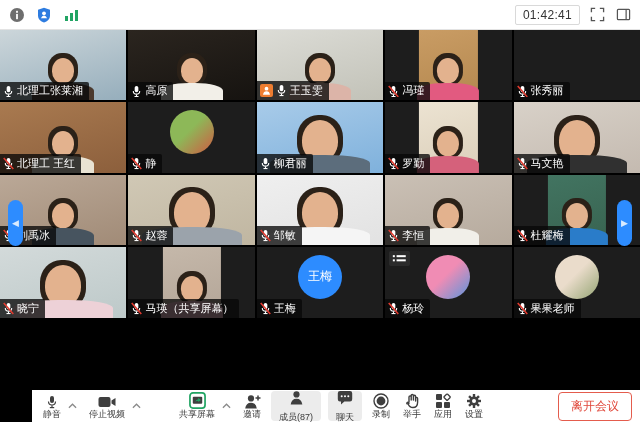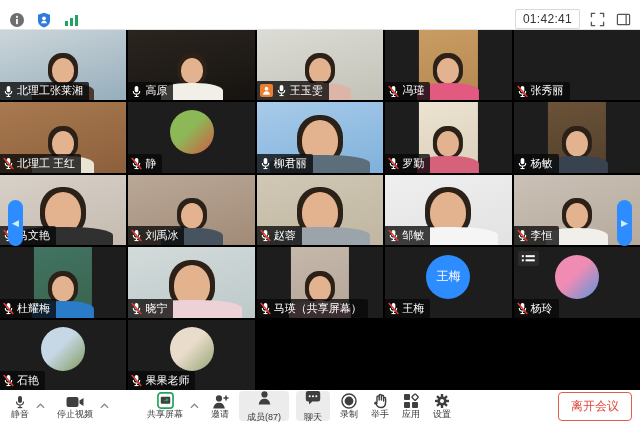--- a/index.html
+++ b/index.html
@@ -1,19 +1,19 @@
 <!DOCTYPE html>
 <html><head>
 <meta charset="utf-8">
 <style>
   html,body{margin:0;padding:0;background:#000;}
   *{box-sizing:border-box;}
   .app{position:relative;width:640px;height:422px;font-family:"Liberation Sans","DejaVu Sans",sans-serif;background:#000;overflow:hidden;}
   
-  .topbar{height:30px;background:#fff;border-bottom:1px solid #e3e3e3;display:flex;align-items:flex-end;padding:0 8px;}
+  .topbar{height:30px;background:#fff;border-bottom:1px solid #e3e3e3;display:flex;align-items:center;padding:0 8px;}
   .topbar-left{display:flex;align-items:center;gap:9px;}
   .topbar-right{margin-left:auto;display:flex;align-items:center;gap:8px;}
   .pill-box{display:flex;align-items:center;gap:5px;border:1px solid #d9d9d9;border-radius:2px;background:#fff;height:20px;padding:0 7px;font-size:12px;color:#333;cursor:default;}
   .timer{letter-spacing:.3px;}
   .gridglyph{display:grid;grid-template-columns:4px 4px;grid-template-rows:4px 4px;gap:1.5px;}
   .gridglyph i{background:#4a4a4a;}
   .tri-down{width:0;height:0;border-left:4px solid transparent;border-right:4px solid transparent;border-top:5px solid #666;}
   .tb-ico{display:flex;align-items:center;justify-content:center;width:18px;height:18px;}
   
   .grid{position:relative;width:640px;height:360px;display:grid;grid-template-columns:repeat(5,1fr);grid-template-rows:repeat(5,1fr);gap:2px;background:#000;}
@@ -36,21 +36,21 @@
     display:flex;align-items:center;justify-content:center;color:#fff;font-size:12px;}
   .name-tag{position:absolute;left:0;bottom:0;display:inline-flex;align-items:center;gap:3px;max-width:96%;
     background:rgba(8,8,8,.78);color:#fff;font-size:11px;line-height:1;padding:3px 6px 3px 3px;border-radius:0 2px 0 0;white-space:nowrap;}
   .host-badge{width:13px;height:13px;background:#ed7d31;border-radius:2px;display:flex;align-items:center;justify-content:center;flex:0 0 auto;}
   .ovl-list{position:absolute;top:4px;left:4px;width:21px;height:15px;background:rgba(45,45,45,.9);border-radius:2px;display:flex;align-items:center;justify-content:center;}
   .nav-arrow{position:absolute;top:200px;width:15px;height:46px;background:#2d8cff;border:none;border-radius:8px;
     color:#d9ebff;font-size:9px;display:flex;align-items:center;justify-content:center;padding:0;cursor:pointer;z-index:5;}
   .nav-arrow.left{left:8px;}
   .nav-arrow.right{right:8px;}
   
-  .toolbar{height:32px;background:#fff;display:flex;align-items:center;padding:0 8px;gap:7px;}
+  .toolbar{height:32px;background:#fff;display:flex;align-items:center;padding:0 8px;gap:7px;margin-left:32px;}
   .tb-item{display:flex;flex-direction:column;align-items:center;justify-content:center;gap:1px;height:30px;padding:1px 3px;cursor:pointer;}
   .tb-item.hl{background:#ececec;border-radius:4px;padding:0 8px;gap:8px;}
   .tb-item .icon{height:16px;display:flex;align-items:flex-end;justify-content:center;}
   .tb-item .lbl{font-size:9px;color:#3a3a3a;line-height:1;}
   .chev{display:flex;align-items:center;margin:0 2px 0 -3px;cursor:pointer;}
   .gap-l{margin-left:26px;}
   .leave-btn{margin-left:auto;background:#fff;border:1px solid #e45c4d;color:#e0473a;font-size:12px;border-radius:4px;
     padding:5px 12px;cursor:pointer;font-family:inherit;}
 </style>
 </head>
@@ -258,38 +258,20 @@
   <rect x="4" y="1" width="4" height="7" rx="2" fill="#fff"></rect>
   <path d="M2.5 6.5 a3.5 3.5 0 0 0 7 0" stroke="#fff" stroke-width="1.2" fill="none"></path>
   <line x1="6" y1="10.3" x2="6" y2="12.2" stroke="#fff" stroke-width="1.2"></line>
   <line x1="3.8" y1="12.6" x2="8.2" y2="12.6" stroke="#fff" stroke-width="1.2"></line>
   <line x1="0.8" y1="1" x2="11.2" y2="13" stroke="#e23b30" stroke-width="1.7"></line>
           </svg>
           <span>罗勤</span>
         </div>
       </div>
       <div class="tile">
-        <div class="vid pillar" style="background: linear-gradient(165deg, rgb(107, 82, 56), rgb(82, 64, 44));">
-          <div class="figure mid">
-            <div class="hair"></div>
-            <div class="head"></div>
-            <div class="bust" style="background:#39434f"></div>
-          </div>
-        </div>
-        <div class="name-tag">
-          <svg width="11" height="12.833333333333334" viewBox="0 0 12 14">
-  <rect x="4" y="1" width="4" height="7" rx="2" fill="#fff"></rect>
-  <path d="M2.5 6.5 a3.5 3.5 0 0 0 7 0" stroke="#fff" stroke-width="1.2" fill="none"></path>
-  <line x1="6" y1="10.3" x2="6" y2="12.2" stroke="#fff" stroke-width="1.2"></line>
-  <line x1="3.8" y1="12.6" x2="8.2" y2="12.6" stroke="#fff" stroke-width="1.2"></line>
-  </svg>
-          <span>杨敏</span>
-        </div>
-      </div>
-      <div class="tile">
         <div class="vid" style="background: linear-gradient(165deg, rgb(216, 209, 200), rgb(196, 186, 176));">
           <div class="figure near">
             <div class="hair"></div>
             <div class="head"></div>
             <div class="bust" style="background:#303030"></div>
           </div>
         </div>
         <div class="name-tag">
           <svg width="11" height="12.833333333333334" viewBox="0 0 12 14">
   <rect x="4" y="1" width="4" height="7" rx="2" fill="#fff"></rect>
@@ -459,33 +441,20 @@
         </span>
         <div class="name-tag">
           <svg width="11" height="12.833333333333334" viewBox="0 0 12 14">
   <rect x="4" y="1" width="4" height="7" rx="2" fill="#fff"></rect>
   <path d="M2.5 6.5 a3.5 3.5 0 0 0 7 0" stroke="#fff" stroke-width="1.2" fill="none"></path>
   <line x1="6" y1="10.3" x2="6" y2="12.2" stroke="#fff" stroke-width="1.2"></line>
   <line x1="3.8" y1="12.6" x2="8.2" y2="12.6" stroke="#fff" stroke-width="1.2"></line>
   <line x1="0.8" y1="1" x2="11.2" y2="13" stroke="#e23b30" stroke-width="1.7"></line>
           </svg>
           <span>杨玲</span>
-        </div>
-      </div>
-      <div class="tile">
-        <div class="avatar" style="background: linear-gradient(135deg, rgb(198, 215, 229) 45%, rgb(128, 155, 91));"></div>
-        <div class="name-tag">
-          <svg width="11" height="12.833333333333334" viewBox="0 0 12 14">
-  <rect x="4" y="1" width="4" height="7" rx="2" fill="#fff"></rect>
-  <path d="M2.5 6.5 a3.5 3.5 0 0 0 7 0" stroke="#fff" stroke-width="1.2" fill="none"></path>
-  <line x1="6" y1="10.3" x2="6" y2="12.2" stroke="#fff" stroke-width="1.2"></line>
-  <line x1="3.8" y1="12.6" x2="8.2" y2="12.6" stroke="#fff" stroke-width="1.2"></line>
-  <line x1="0.8" y1="1" x2="11.2" y2="13" stroke="#e23b30" stroke-width="1.7"></line>
-          </svg>
-          <span>石艳</span>
         </div>
       </div>
       <div class="tile">
         <div class="avatar" style="background: linear-gradient(135deg, rgb(234, 220, 203) 45%, rgb(148, 164, 115));"></div>
         <div class="name-tag">
           <svg width="11" height="12.833333333333334" viewBox="0 0 12 14">
   <rect x="4" y="1" width="4" height="7" rx="2" fill="#fff"></rect>
   <path d="M2.5 6.5 a3.5 3.5 0 0 0 7 0" stroke="#fff" stroke-width="1.2" fill="none"></path>
   <line x1="6" y1="10.3" x2="6" y2="12.2" stroke="#fff" stroke-width="1.2"></line>
   <line x1="3.8" y1="12.6" x2="8.2" y2="12.6" stroke="#fff" stroke-width="1.2"></line>

